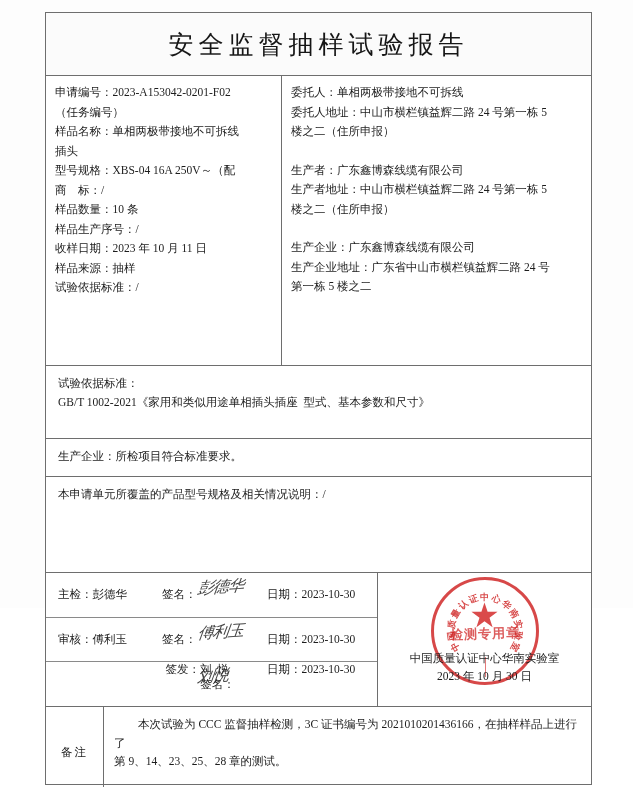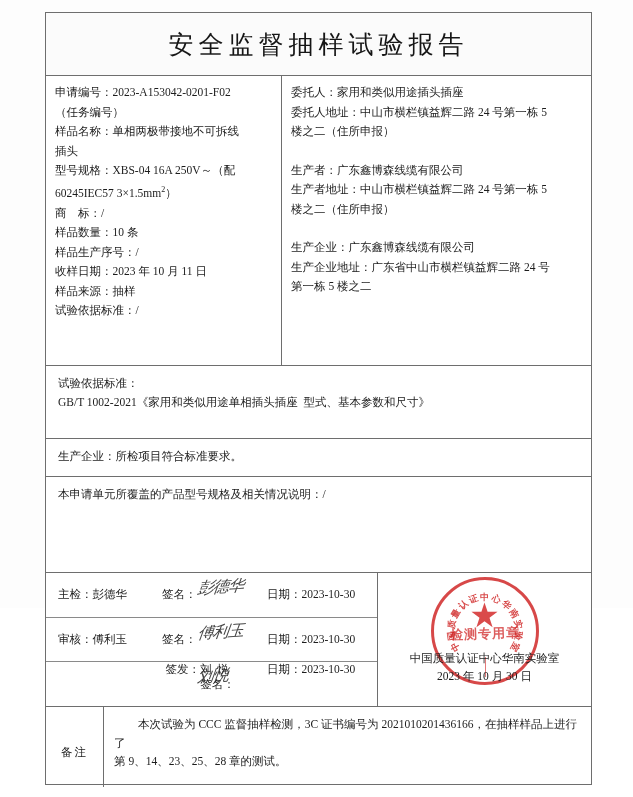--- a/index.html
+++ b/index.html
@@ -290,31 +290,30 @@
       <div class="title-text">安全监督抽样试验报告</div>
     </div>
 
     <div class="info-block">
       <div class="col-left">
         <div class="line">申请编号：2023-A153042-0201-F02</div>
         <div class="line">（任务编号）</div>
         <div class="line">样品名称：单相两极带接地不可拆线</div>
         <div class="line">插头</div>
         <div class="line">型号规格：XBS-04 16A 250V～（配</div>
-        <div class="line"><span>60245IEC57 3×1.5mm<span class="sup">2</span>）</span></div>
         <div class="line">商    标：/</div>
         <div class="line">样品数量：10 条</div>
         <div class="line">样品生产序号：/</div>
         <div class="line">收样日期：2023 年 10 月 11 日</div>
         <div class="line">样品来源：抽样</div>
         <div class="line">试验依据标准：/</div>
       </div>
 
       <div class="col-right">
-        <div class="line">委托人：家用和类似用途插头插座</div>
+        <div class="line">委托人：单相两极带接地不可拆线</div>
         <div class="line">委托人地址：中山市横栏镇益辉二路 24 号第一栋 5</div>
         <div class="line">楼之二（住所申报）</div>
         <div class="gap"></div>
         <div class="line">生产者：广东鑫博森线缆有限公司</div>
         <div class="line">生产者地址：中山市横栏镇益辉二路 24 号第一栋 5</div>
         <div class="line">楼之二（住所申报）</div>
         <div class="gap"></div>
         <div class="line">生产企业：广东鑫博森线缆有限公司</div>
         <div class="line">生产企业地址：广东省中山市横栏镇益辉二路 24 号</div>
         <div class="line">第一栋 5 楼之二</div>

